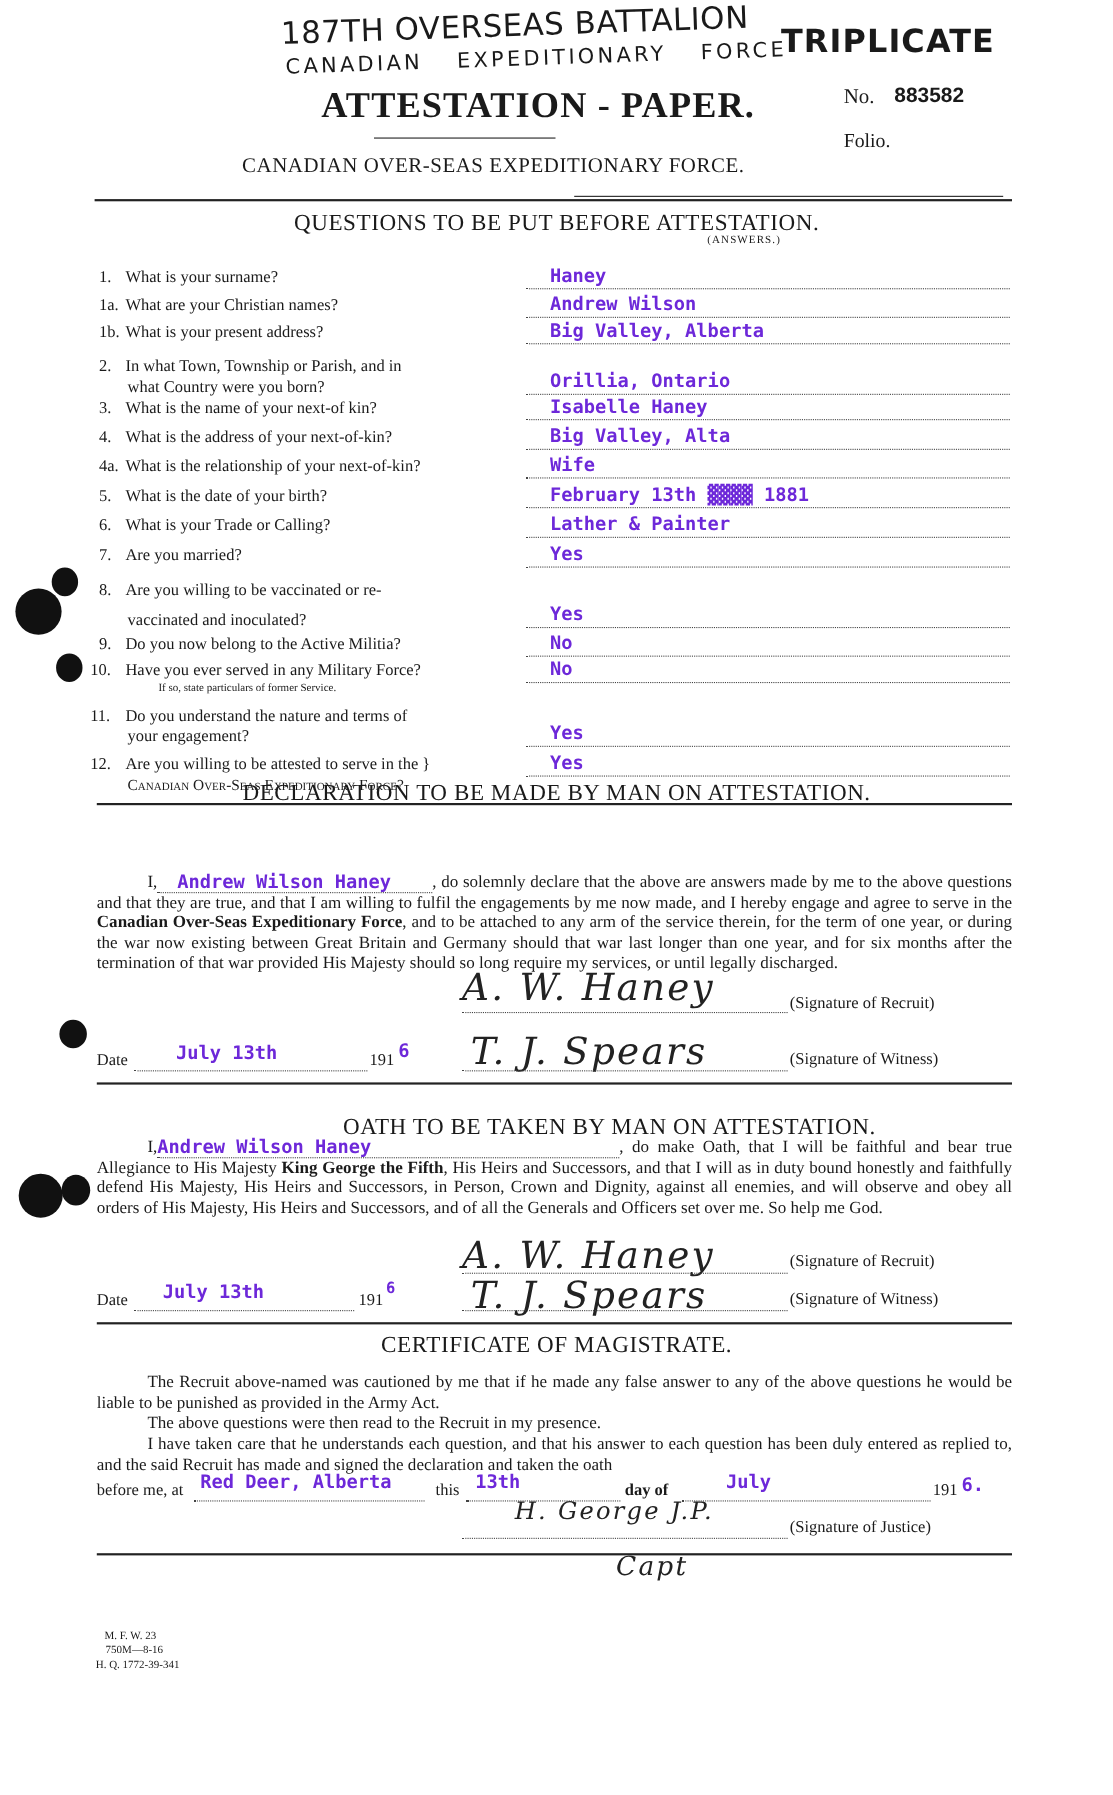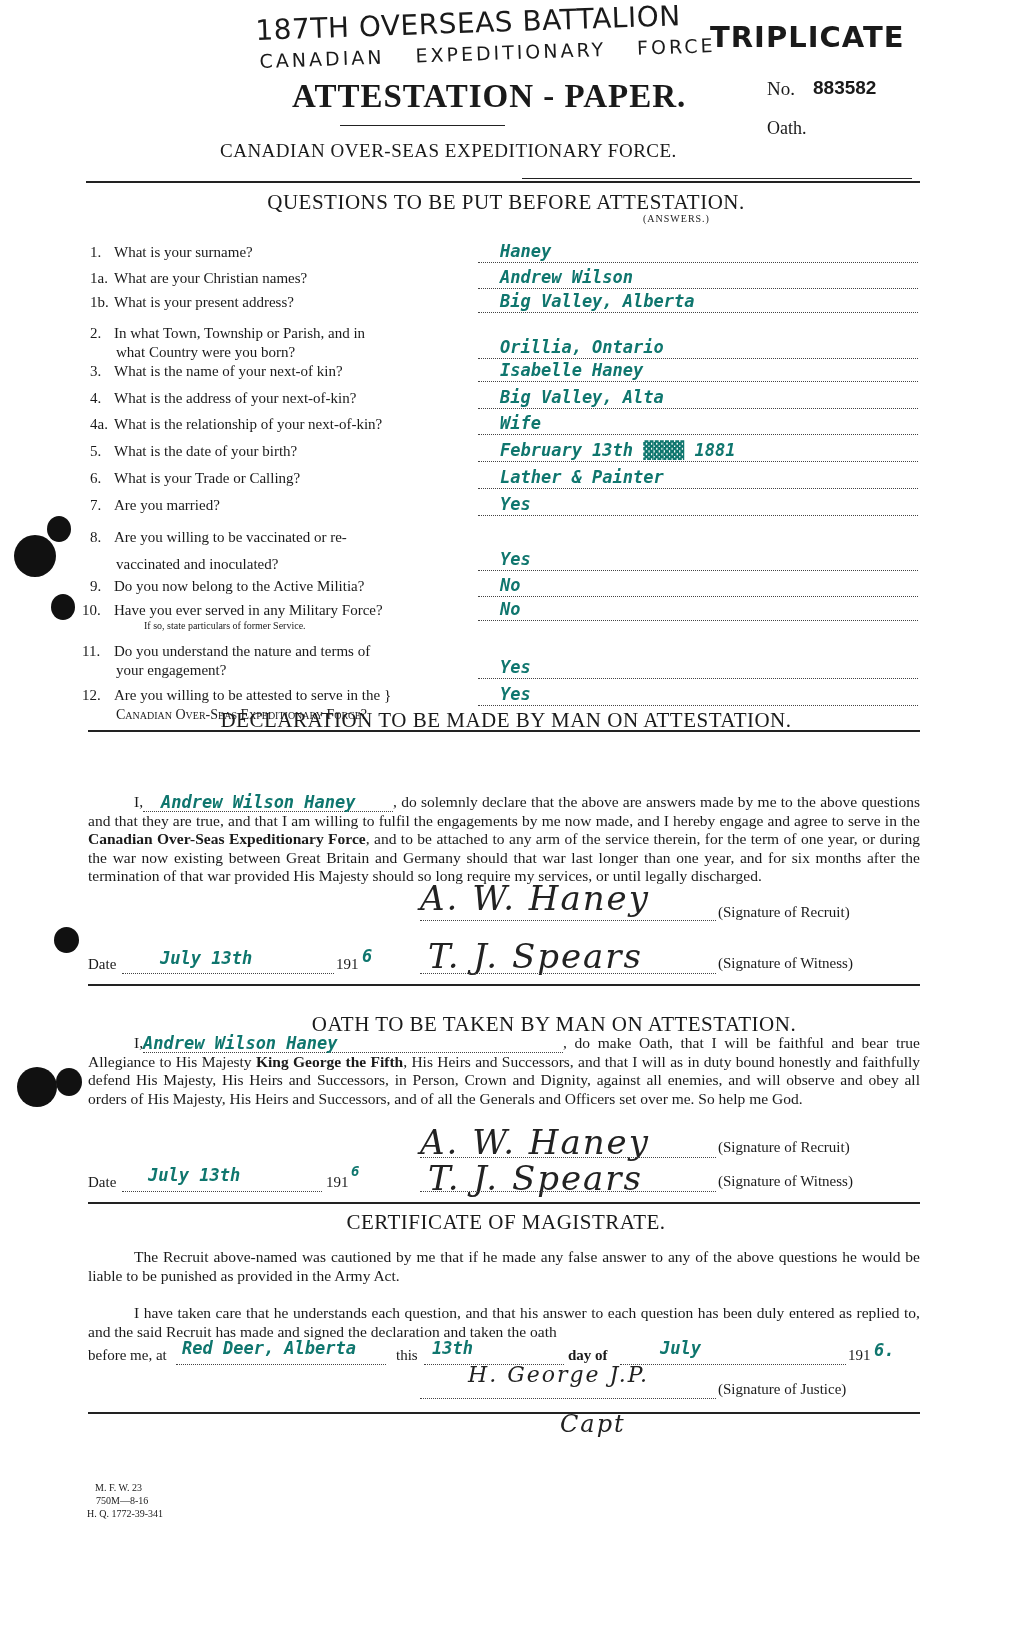--- a/index.html
+++ b/index.html
@@ -1,20 +1,20 @@
 <!DOCTYPE html>
 <html><head>
 <meta charset="utf-8">
 <style>
   html, body { margin:0; padding:0; background:#ffffff; }
   body { width:1012px; height:1632px; position:relative; overflow:hidden;
          font-family:"Liberation Serif","DejaVu Serif",serif; color:#1a1a1a; }
   .abs { position:absolute; white-space:nowrap; }
   .stamp-sans { font-family:"DejaVu Sans","Liberation Sans",sans-serif; }
-  .typed { font-family:"DejaVu Sans Mono","Liberation Mono",monospace; font-weight:bold; font-size:17px; color:#0f766e;font-style:italic; }
+  .typed { font-family:"DejaVu Sans Mono","Liberation Mono",monospace; font-weight:bold; font-size:17px; color:#6d28d9; }
   .hole { position:absolute; background:#111; border-radius:50%; }
 
   
   #h-battalion { left:256px; top:14px; font-size:28px; transform:rotate(-2deg); transform-origin:left bottom; letter-spacing:0.5px; }
   #h-cef-stamp { left:260px; top:50px; font-size:19px; letter-spacing:3px; word-spacing:22px; transform:rotate(-2deg); transform-origin:left bottom; }
   #h-triplicate { left:710px; top:20px; font-size:29px; font-weight:bold; letter-spacing:1px; }
   #h-title { left:292px; top:78px; font-size:33px; font-weight:bold; letter-spacing:1px; }
   #h-no-label { left:767px; top:78px; font-size:19px; }
   #h-no-value { left:813px; top:77px; font-size:19px; font-weight:bold; font-family:"Liberation Sans",sans-serif; }
   #h-folio { left:767px; top:118px; font-size:18px; }
@@ -56,21 +56,21 @@
 <div class="hole" style="left:54px;top:927px;width:25px;height:26px;"></div>
 <div class="hole" style="left:17px;top:1067px;width:40px;height:40px;"></div>
 <div class="hole" style="left:56px;top:1068px;width:26px;height:28px;"></div>
 
 <div class="abs stamp-sans" id="h-battalion">187TH OVERSEAS BATTALION</div>
 <div class="abs stamp-sans" id="h-cef-stamp">CANADIAN EXPEDITIONARY FORCE</div>
 <div class="abs stamp-sans" id="h-triplicate">TRIPLICATE</div>
 <div class="abs" id="h-title">ATTESTATION - PAPER.</div>
 <div class="abs" id="h-no-label">No.</div>
 <div class="abs" id="h-no-value">883582</div>
-<div class="abs" id="h-folio">Oath.</div>
+<div class="abs" id="h-folio">Folio.</div>
 <div class="abs" id="h-cef">CANADIAN OVER-SEAS EXPEDITIONARY FORCE.</div>
 <div class="rule thin" style="left:340px;top:125px;width:165px;"></div>
 <div class="rule thin" style="left:522px;top:178px;width:390px;"></div>
 <div class="rule" style="left:86px;top:181px;width:834px;"></div>
 
 <div class="section-title" style="top:190px;">QUESTIONS TO BE PUT BEFORE ATTESTATION.</div>
 <div class="abs" id="answers-head">(ANSWERS.)</div>
 
 <div id="questions">
 
@@ -200,21 +200,21 @@
 <div class="abs typed" style="left:148px;top:1165px;">July 13th</div>
 <div class="sig-line" style="left:326px;top:1174px;">191</div>
 <div class="abs typed" style="left:351px;top:1163px;font-size:14px;">6</div>
 <div class="script" style="left:428px;top:1158px;">T. J. Spears</div>
 <div class="sig-dots" style="left:420px;top:1173px;width:296px;"></div>
 <div class="sig-line" style="left:718px;top:1173px;">(Signature of Witness)</div>
 <div class="rule" style="left:88px;top:1202px;width:832px;"></div>
 
 <div class="section-title" style="top:1210px;">CERTIFICATE OF MAGISTRATE.</div>
 <div class="para" style="top:1248px;"><span class="indent"></span><span>The Recruit above-named was cautioned by me that if he made any false answer to any of the above questions he would be liable to be punished as provided in the Army Act.</span></div>
-<div class="para" style="top:1285px;"><span class="indent"></span></div>
+<div class="para" style="top:1285px;"><span class="indent"></span><span>The above questions were then read to the Recruit in my presence.</span></div>
 <div class="para" style="top:1304px;"><span class="indent"></span><span>I have taken care that he understands each question, and that his answer to each question has been duly entered as replied to, and the said Recruit has made and signed the declaration and taken the oath</span></div>
 
 <div class="sig-line" style="left:88px;top:1347px;">before me, at</div>
 <div class="sig-dots" style="left:176px;top:1346px;width:210px;"></div>
 <div class="abs typed" style="left:182px;top:1338px;">Red Deer, Alberta</div>
 <div class="sig-line" style="left:396px;top:1347px;">this</div>
 <div class="sig-dots" style="left:424px;top:1346px;width:140px;"></div>
 <div class="abs typed" style="left:432px;top:1338px;">13th</div>
 <div class="sig-line" style="left:568px;top:1347px;font-weight:bold;">day of</div>
 <div class="sig-dots" style="left:620px;top:1346px;width:226px;"></div>

